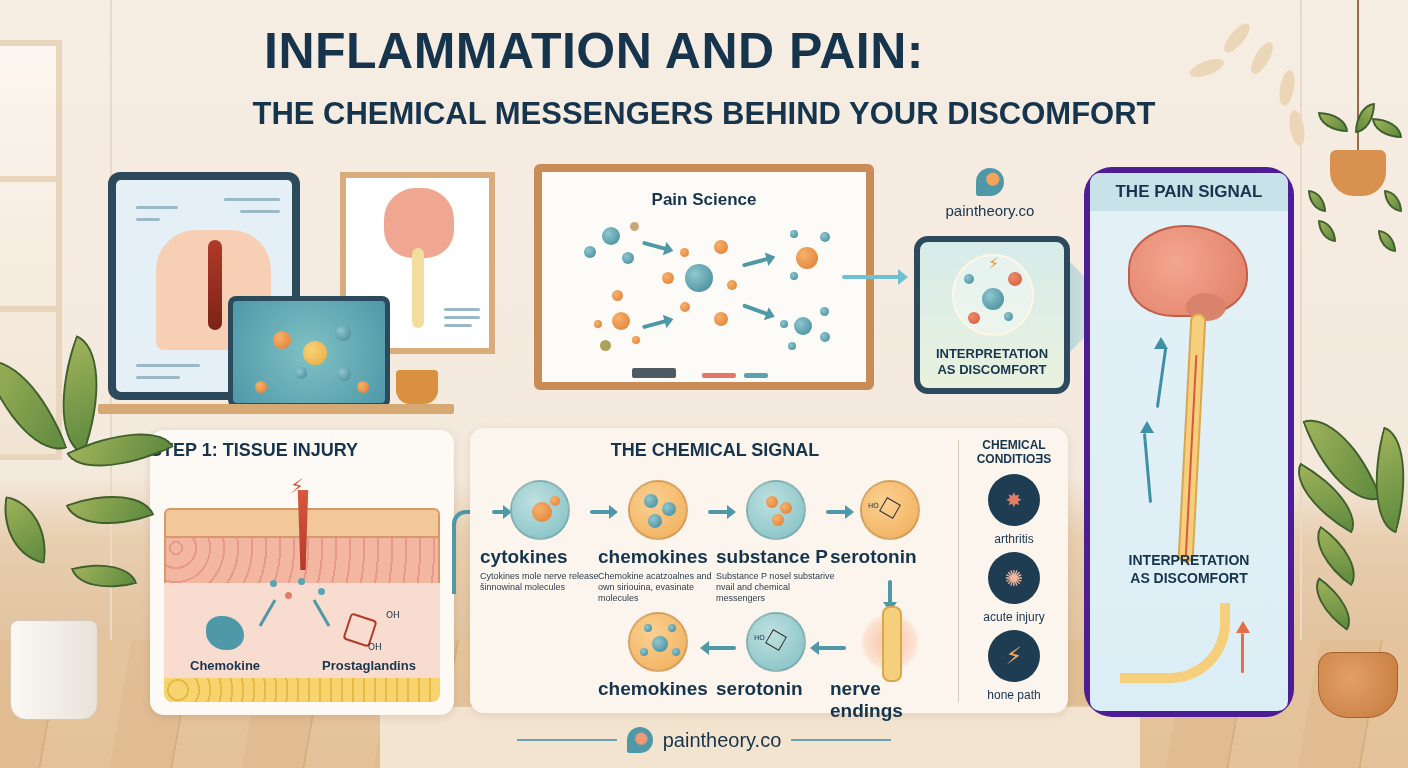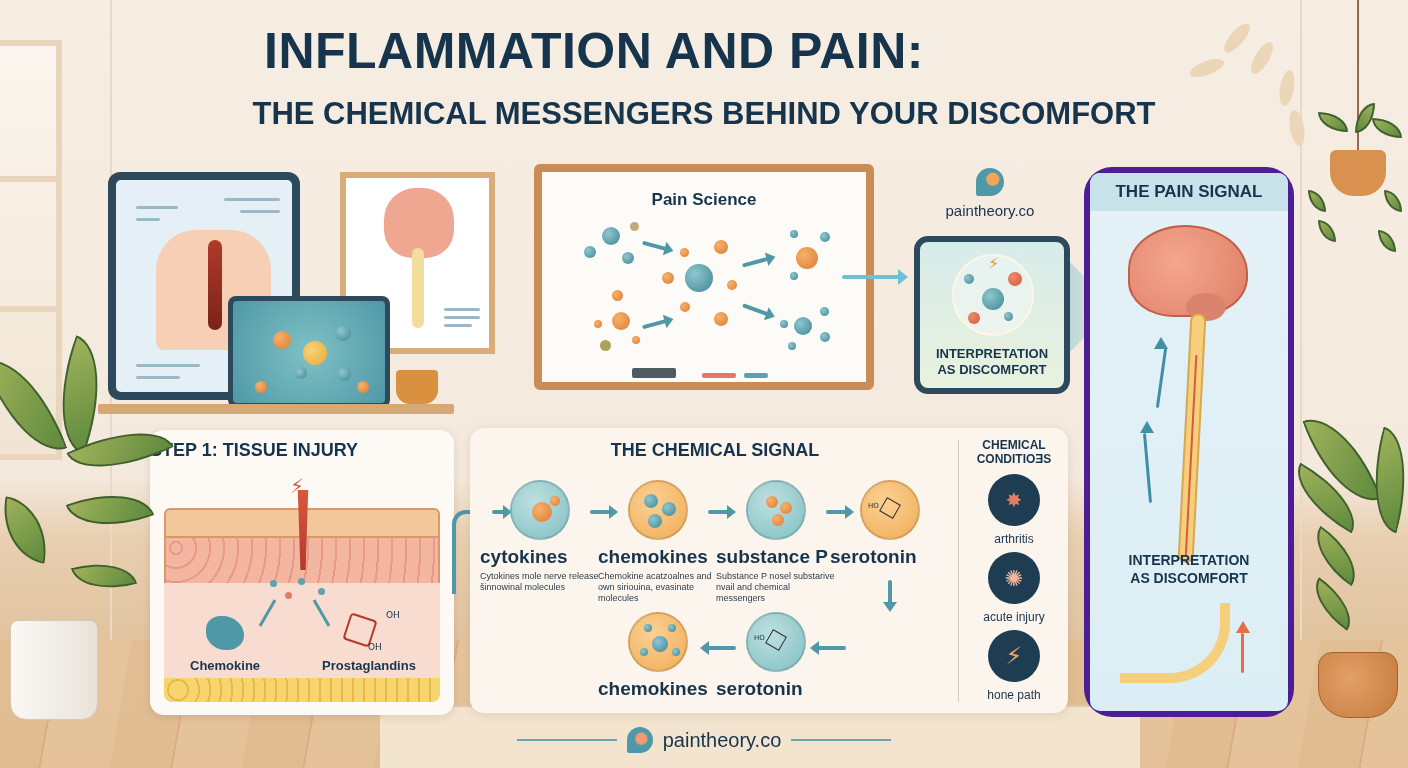--- a/index.html
+++ b/index.html
@@ -321,20 +321,24 @@
 
   <div class="node" style="left:360px;top:52px">
     <div class="circle c-orange">
       <span style="position:absolute;left:6px;top:20px;font-size:7px">HO</span>
       <div style="position:absolute;left:20px;top:18px;width:16px;height:16px;border:1.5px solid #333;transform:rotate(30deg)"></div>
     </div>
     <div class="node-name">serotonin</div>
   </div>
   <div class="v-arrow" style="left:418px;top:152px;height:24px"></div>
 
+  <div class="node" style="left:360px;top:184px">
+    <div class="synapse"></div>
+    <div class="node-name">nerve endings</div>
+  </div>
   <div class="h-arrow left" style="left:346px;top:218px;width:30px"></div>
   <div class="node" style="left:246px;top:184px">
     <div class="circle c-teal">
       <span style="position:absolute;left:6px;top:20px;font-size:7px">HO</span>
       <div style="position:absolute;left:20px;top:18px;width:16px;height:16px;border:1.5px solid #333;transform:rotate(30deg)"></div>
     </div>
     <div class="node-name">serotonin</div>
   </div>
   <div class="h-arrow left" style="left:236px;top:218px;width:30px"></div>
   <div class="node" style="left:128px;top:184px">

